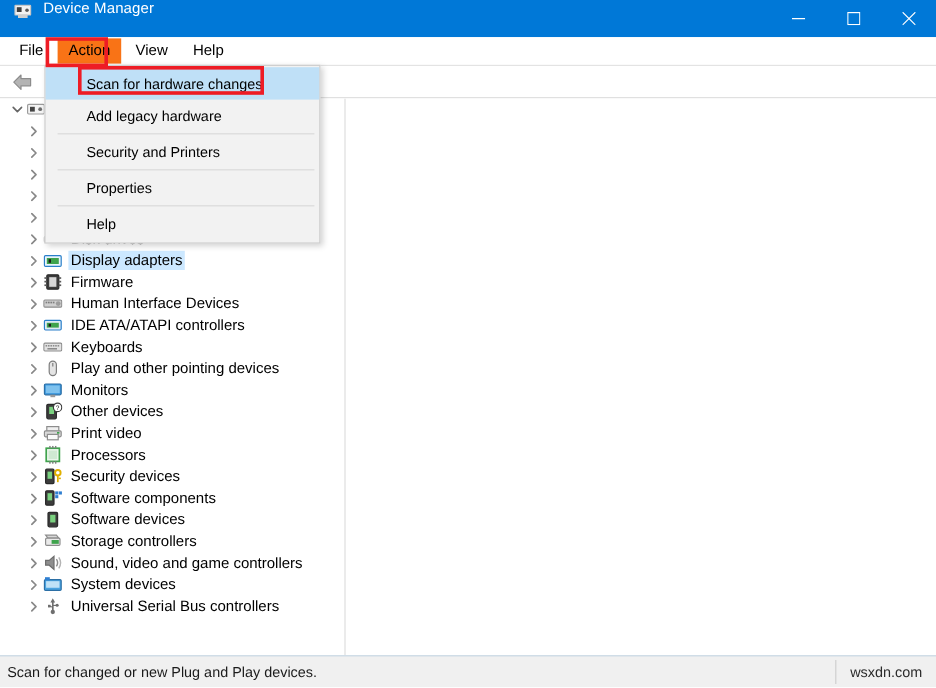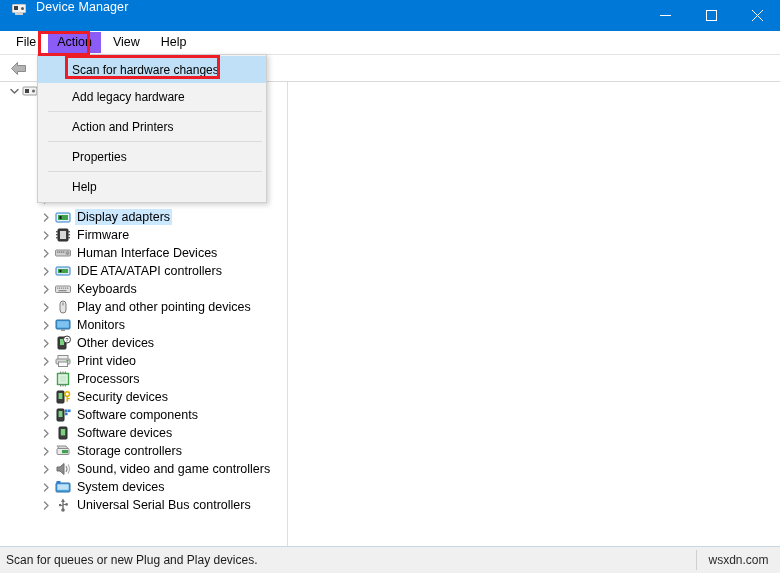--- a/index.html
+++ b/index.html
@@ -96,21 +96,21 @@
   }
   .menu-item {
     font-size: 12.5px;
     color: #000000;
     padding: 3px 9px 4px 9px;
     margin-left: 3px;
     line-height: 14px;
   }
   .menu-item.first { margin-left: 7px; }
   .menu-item.open {
-    background: #8b5cf6;
+    background: #f97316;
   }
 
   
   .toolbar {
     position: absolute;
     left: 0; top: 55px;
     width: 780px; height: 27px;
     background: #ffffff;
     border-bottom: 1px solid #d9d9d9;
     box-sizing: border-box;
@@ -146,21 +146,21 @@
   }
   .node {
     display: flex;
     align-items: center;
     height: 18px;
     font-size: 12.5px;
     color: #000000;
     white-space: nowrap;
   }
   .node.root { padding-left: 6px; }
-  .node.child { padding-left: 38px; text-align: right; }
+  .node.child { padding-left: 20px; }
   .twisty {
     width: 16px; height: 16px;
     display: flex;
     align-items: center;
     justify-content: center;
     flex: 0 0 16px;
   }
   .node-icon {
     width: 17px; height: 16px;
     flex: 0 0 17px;
@@ -616,29 +616,29 @@
             </svg></span>
           <span class="node-label">Universal Serial Bus controllers</span>
         </div>
       </div>
   </div>
 
   <div class="dropdown" id="dropdown">
       <div class="dd-item highlight">Scan for hardware changes</div>
       <div class="dd-item">Add legacy hardware</div>
       <div class="dd-sep"></div>
-      <div class="dd-item">Action and Printers</div>
+      <div class="dd-item">Security and Printers</div>
       <div class="dd-sep"></div>
       <div class="dd-item">Properties</div>
       <div class="dd-sep"></div>
       <div class="dd-item">Help</div>
     </div>
 
   <div class="annot" id="annot-action" style="border-color: rgb(238, 28, 37);"></div>
   <div class="annot" id="annot-scan" style="border-color: rgb(238, 28, 37);"></div>
 
   <div class="statusbar">
-    <div class="sb-panel sb-main">Scan for queues or new Plug and Play devices.</div>
+    <div class="sb-panel sb-main">Scan for changed or new Plug and Play devices.</div>
     <div class="sb-div"></div>
     <div class="sb-panel sb-right">wsxdn.com</div>
   </div>
 
 </div>
 
 </body></html>

